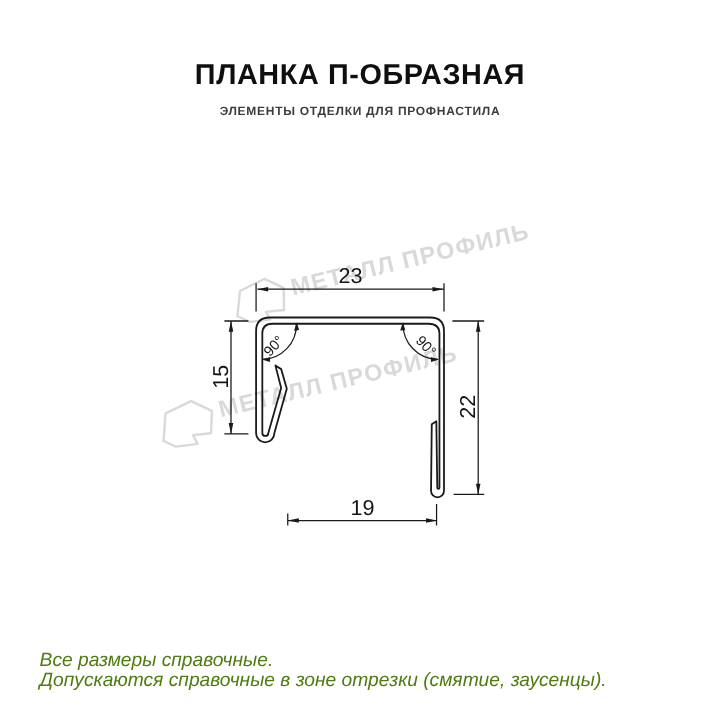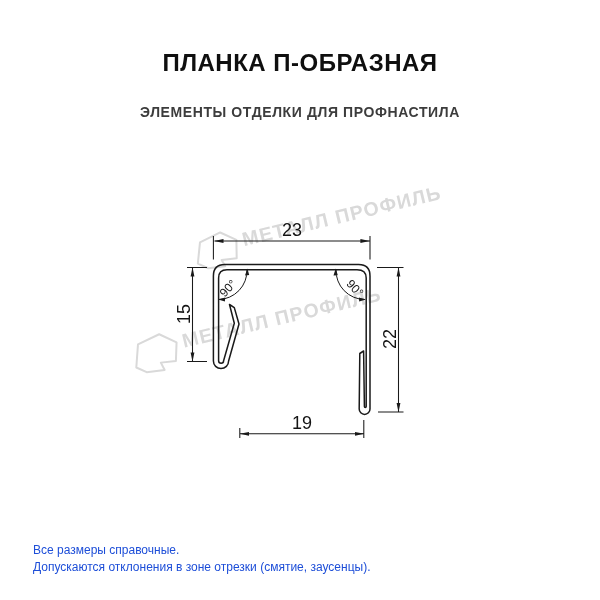--- a/index.html
+++ b/index.html
@@ -9,26 +9,27 @@
     font-family:"Liberation Sans", sans-serif;
   }
   .header{
     position:absolute;top:50px;left:0;width:600px;text-align:center;
   }
   .title{
     font-size:24px;line-height:26px;font-weight:700;
     color:#0f0f0f;letter-spacing:.5px;margin:0;
   }
   .subtitle{
-    margin-top:28px;font-size:14px;font-weight:700;color:#3c3c3c;
+    margin-top:12px;font-size:10px;font-weight:700;color:#3c3c3c;
     letter-spacing:.6px;
   }
   .footer{
-    position:absolute;left:33px;top:542px;font-size:12px;color:#1d4ed8;
+    position:absolute;left:33px;top:542px;font-size:16px;color:#4d7c0f;
     line-height:17px;
+    font-style:italic;
   }
   svg text{font-family:"Liberation Sans", sans-serif;}
   .dimtxt{font-size:18px;fill:#141414;}
   .angtxt{font-size:12px;fill:#141414;}
   .wm-text{font-size:19.5px;font-weight:700;fill:#d9d9d9;letter-spacing:1.2px;}
   .wm-logo{fill:none;stroke:#d9d9d9;stroke-width:2;stroke-linejoin:round;}
   .outline{fill:none;stroke:#1a1a1a;stroke-width:1.5;stroke-linejoin:round;stroke-linecap:round;}
   .dimline{fill:none;stroke:#1a1a1a;stroke-width:1.05;}
   .arc{fill:none;stroke:#1a1a1a;stroke-width:1;}
   .arrow{fill:#1a1a1a;stroke:none;}
@@ -109,14 +110,14 @@
 
   <g>
     <path class="arc" d="M 336,269.5 A 29,29 0 0 0 365,299.5"></path>
     <path class="arrow" d="M 335.7,268.6 L 333.5,275.4 L 337.8,275.2 Z M 365.9,299.6 L 358.9,297.6 L 359.2,301.6 Z"></path>
     <text class="angtxt" x="352" y="291" text-anchor="middle" transform="rotate(47 352 291)">90°</text>
   </g>
 </svg>
 
 <div class="footer">
   <div>Все размеры справочные.</div>
-  <div>Допускаются отклонения в зоне отрезки (смятие, заусенцы).</div>
+  <div>Допускаются справочные в зоне отрезки (смятие, заусенцы).</div>
 </div>
 
 </body></html>

